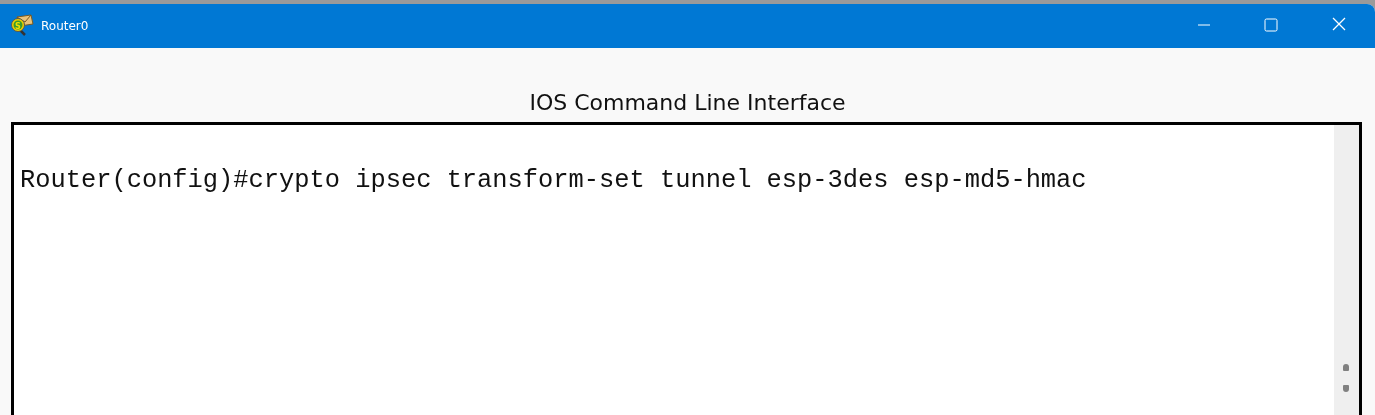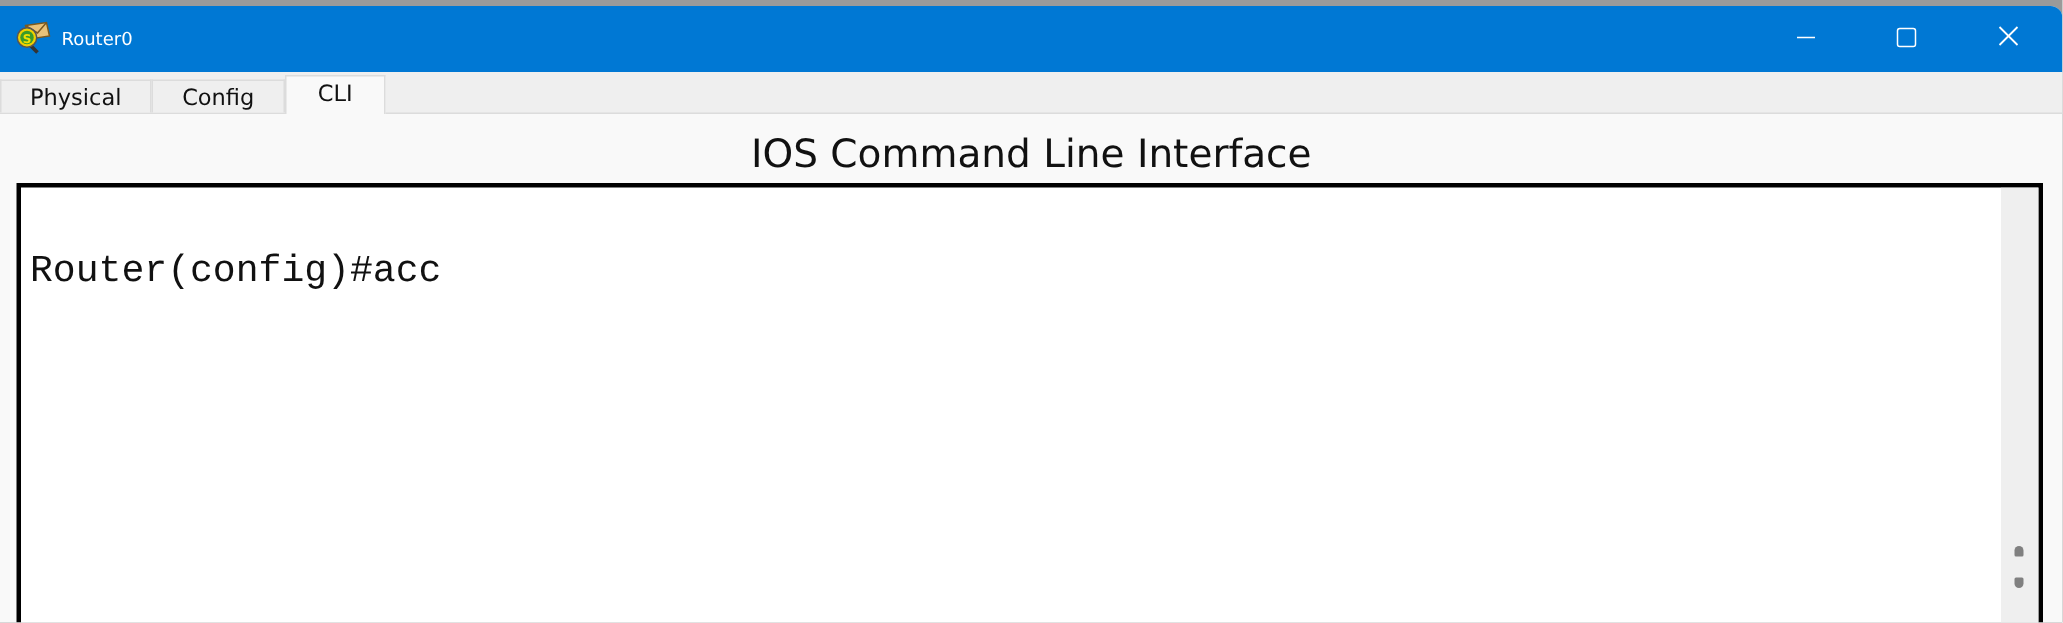--- a/index.html
+++ b/index.html
@@ -46,21 +46,21 @@
       border: 1px solid #dcdcdc; border-bottom: none;
       background: #efefef;
       box-sizing: border-box;
       cursor: pointer;
     }
     .tab.t0 { left: 0px; width: 101px; }
     .tab.t1 { left: 101px; width: 89px; }
     .tab.t2 { left: 190px; width: 67px; top: 2px; height: 26px; line-height: 22px; background: #f9f9f9; }
     .cli-heading {
       position: absolute; left: 0; top: 84px; width: 1375px;
-      text-align: center; font-size: 26px; line-height: 30px; color: #111;
+      text-align: center; font-size: 22px; line-height: 30px; color: #111;
     }
     .terminal {
       position: absolute; left: 11px; top: 118px; width: 1351px; height: 300px;
       border: 3px solid #000; box-sizing: border-box;
       background: #ffffff; overflow: hidden;
     }
     .term-text {
       position: absolute; left: 6px; top: -22px; width: 1310px;
       font-family: "Liberation Mono", "DejaVu Sans Mono", monospace;
       font-size: 25.4px; line-height: 31px; color: #111;
@@ -112,31 +112,26 @@
     <div class="win-btn close">
       <span>
         <svg width="16" height="16" viewBox="0 0 16 16">
             <line x1="2" y1="2" x2="14" y2="14" stroke="#fff" stroke-width="1.2"></line>
             <line x1="14" y1="2" x2="2" y2="14" stroke="#fff" stroke-width="1.2"></line>
           </svg>
       </span>
     </div>
   </div>
 
-  <div class="tabs">
-    <div class="tab t0">Physical</div>
-    <div class="tab t1">Config</div>
-    <div class="tab t2">CLI</div>
-  </div>
 
   <div class="cli-heading">IOS Command Line Interface</div>
 
   <div class="terminal">
     <div class="term-text">
-      <div class="term-line">Router(config)#acc</div>
+      <div class="term-line">Router(config)#crypto ipsec transform-set tunnel esp-3des esp-md5-hmac</div>
       
       
       
       
       
       
       
     </div>
     <div class="scrollbar">
       <span class="scroll-arrow up"></span>

